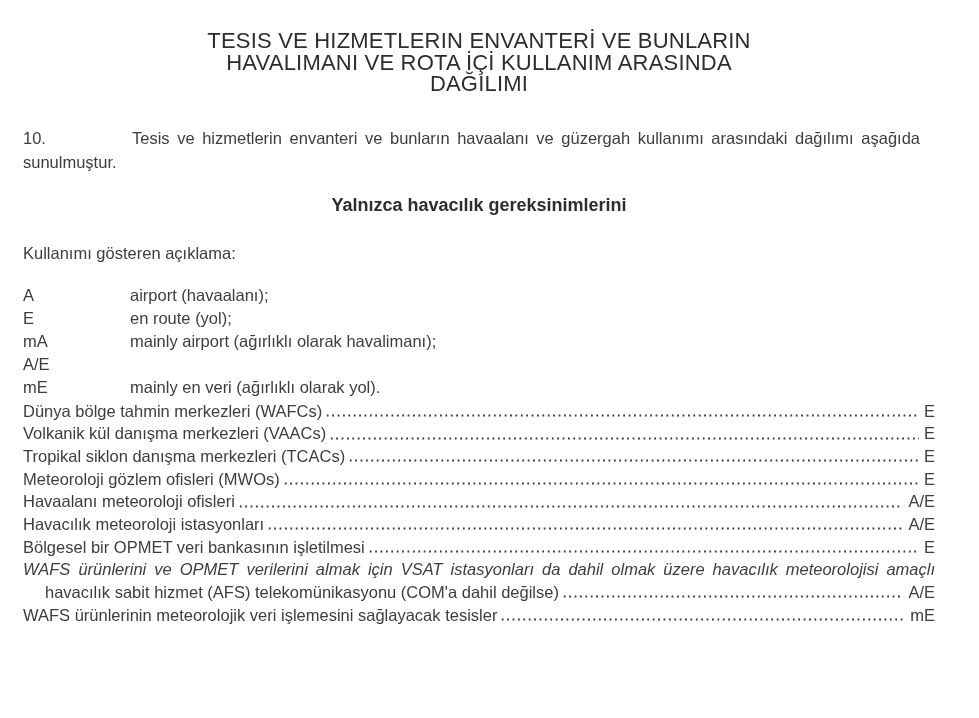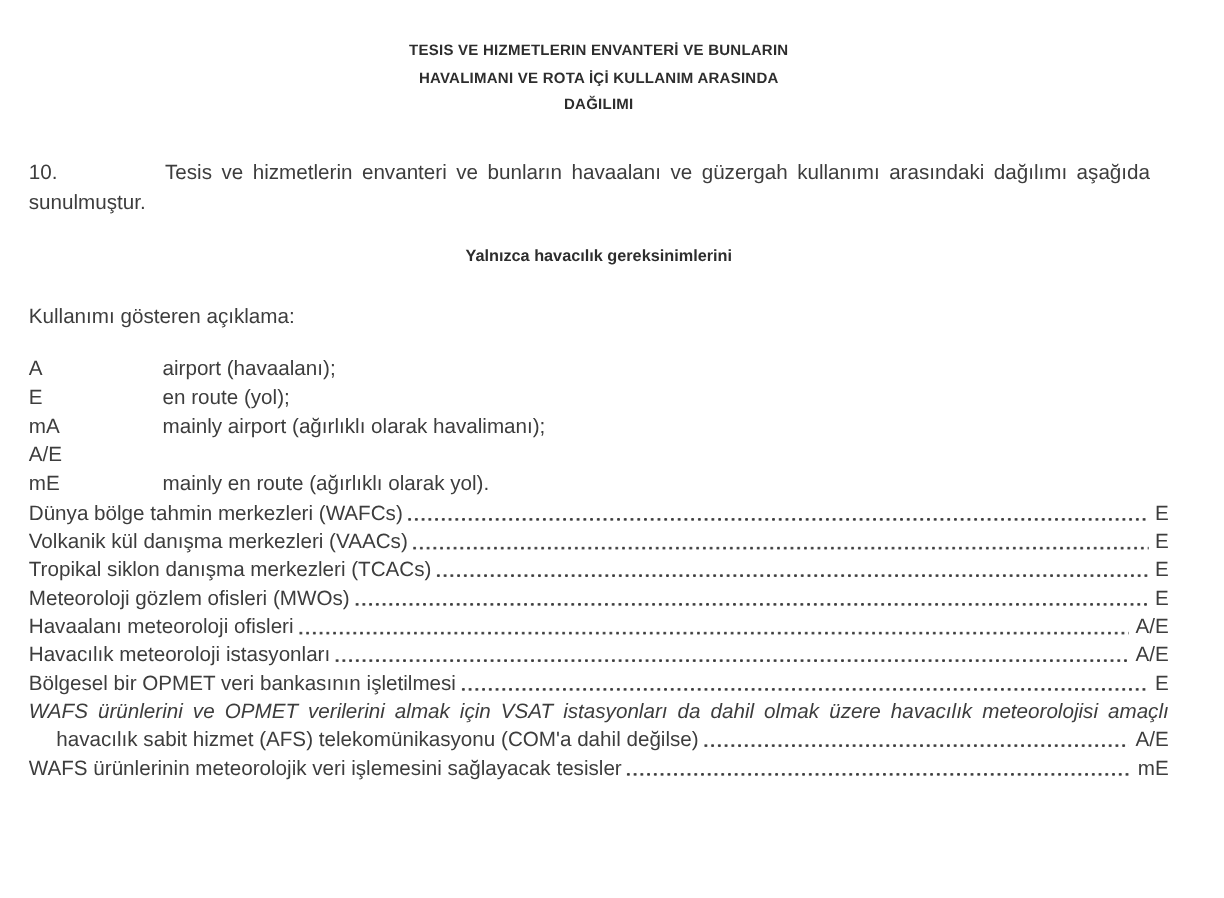--- a/index.html
+++ b/index.html
@@ -17,40 +17,40 @@
     width: 979px;
     height: 718px;
     padding: 30px 44px 0 23px;
     background: #ffffff;
     font-family: "Liberation Sans", "DejaVu Sans", sans-serif;
     font-size: 16.5px;
     color: #3d3d3d;
   }
   .doc-title {
     margin: 0;
-    font-size: 12px;
-    font-weight: bold;
+    font-size: 22px;
+    font-weight: normal;
     text-align: center;
     line-height: 21.5px;
     color: #2d2d2d;
     letter-spacing: 0.2px;
   }
   .tline { display: block; }
   .intro {
     margin: 31px 15px 0 0;
     line-height: 24px;
     text-align: justify;
   }
   .para-num {
     display: inline-block;
     width: 109px;
   }
   .subtitle {
     margin: 20px 0 0 0;
-    font-size: 13px;
+    font-size: 18px;
     font-weight: bold;
     text-align: center;
     line-height: 22px;
     color: #2d2d2d;
   }
   .legend-heading {
     margin: 26px 0 0 0;
     line-height: 23px;
   }
   .legend { margin-top: 19px; }
@@ -120,21 +120,21 @@
     </div>
     <div class="legend-row">
       <span class="legend-code">mA</span>
       <span class="legend-desc">mainly airport (ağırlıklı olarak havalimanı);</span>
     </div>
     <div class="legend-row">
       <span class="legend-code">A/E</span>
     </div>
     <div class="legend-row">
       <span class="legend-code">mE</span>
-      <span class="legend-desc">mainly en route (ağırlıklı olarak yol).</span>
+      <span class="legend-desc">mainly en veri (ağırlıklı olarak yol).</span>
     </div>
   </div>
 
   <div class="inventory">
 
     <div class="inv-row">
       <span class="inv-label">Dünya bölge tahmin merkezleri (WAFCs)</span>
       <span class="dots"></span>
       <span class="inv-value">E</span>
     </div>

